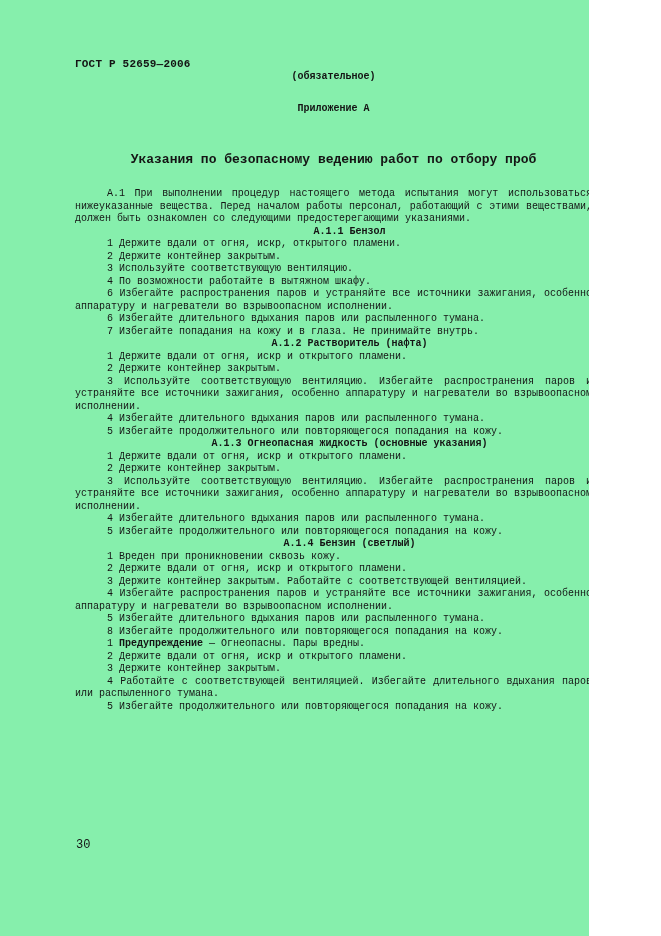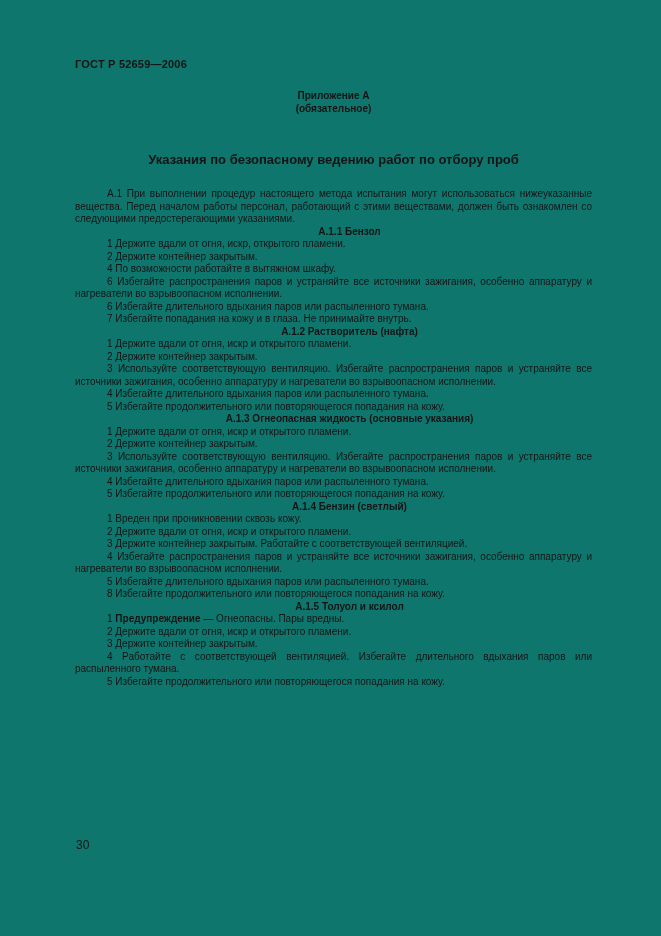--- a/index.html
+++ b/index.html
@@ -1,23 +1,23 @@
 <!DOCTYPE html>
 <html><head>
 <meta charset="utf-8">
 <style>
   * { box-sizing: border-box; }
   html, body { margin: 0; padding: 0; }
   body { background: #ffffff; width: 661px; height: 936px; }
   .page {
     position: relative;
-    width: 661px;
+    width: 589px;
     height: 936px;
-    background: #0f766e;
-    font-family: Liberation Sans, sans-serif;
+    background: #86efac;
+    font-family: Liberation Mono, monospace;
     color: #141414;
     overflow: hidden;
   }
   .content {
     position: absolute;
     left: 75px;
     top: 58px;
     width: 517px;
   }
   .doc-header {
@@ -58,28 +58,29 @@
     top: 838px;
     font-size: 12px;
   }
 </style>
 </head>
 <body>
 
 <div class="page">
   <div class="content">
     <p class="doc-header">ГОСТ Р 52659—2006</p>
+    <p class="appendix">(обязательное)</p>
     <p class="appendix first">Приложение А</p>
-    <p class="appendix">(обязательное)</p>
     <p class="title">Указания по безопасному ведению работ по отбору проб</p>
     <div class="body-text" id="sections">
       <p>А.1 При выполнении процедур настоящего метода испытания могут использоваться нижеуказанные вещества. Перед началом работы персонал, работающий с этими веществами, должен быть ознакомлен со следующими предостерегающими указаниями.</p>
     <p class="section-heading">А.1.1 Бензол</p>
         <p class="list-item">1 Держите вдали от огня, искр, открытого пламени.</p>
         <p class="list-item">2 Держите контейнер закрытым.</p>
+        <p class="list-item">3 Используйте соответствующую вентиляцию.</p>
         <p class="list-item">4 По возможности работайте в вытяжном шкафу.</p>
         <p class="list-item">6 Избегайте распространения паров и устраняйте все источники зажигания, особенно аппаратуру и нагреватели во взрывоопасном исполнении.</p>
         <p class="list-item">6 Избегайте длительного вдыхания паров или распыленного тумана.</p>
         <p class="list-item">7 Избегайте попадания на кожу и в глаза. Не принимайте внутрь.</p>
         <p class="section-heading">А.1.2 Растворитель (нафта)</p>
         <p class="list-item">1 Держите вдали от огня, искр и открытого пламени.</p>
         <p class="list-item">2 Держите контейнер закрытым.</p>
         <p class="list-item">3 Используйте соответствующую вентиляцию. Избегайте распространения паров и устраняйте все источники зажигания, особенно аппаратуру и нагреватели во взрывоопасном исполнении.</p>
         <p class="list-item">4 Избегайте длительного вдыхания паров или распыленного тумана.</p>
         <p class="list-item">5 Избегайте продолжительного или повторяющегося попадания на кожу.</p>
@@ -89,21 +90,20 @@
         <p class="list-item">3 Используйте соответствующую вентиляцию. Избегайте распространения паров и устраняйте все источники зажигания, особенно аппаратуру и нагреватели во взрывоопасном исполнении.</p>
         <p class="list-item">4 Избегайте длительного вдыхания паров или распыленного тумана.</p>
         <p class="list-item">5 Избегайте продолжительного или повторяющегося попадания на кожу.</p>
         <p class="section-heading">А.1.4 Бензин (светлый)</p>
         <p class="list-item">1 Вреден при проникновении сквозь кожу.</p>
         <p class="list-item">2 Держите вдали от огня, искр и открытого пламени.</p>
         <p class="list-item">3 Держите контейнер закрытым. Работайте с соответствующей вентиляцией.</p>
         <p class="list-item">4 Избегайте распространения паров и устраняйте все источники зажигания, особенно аппаратуру и нагреватели во взрывоопасном исполнении.</p>
         <p class="list-item">5 Избегайте длительного вдыхания паров или распыленного тумана.</p>
         <p class="list-item">8 Избегайте продолжительного или повторяющегося попадания на кожу.</p>
-        <p class="section-heading">А.1.5 Толуол и ксилол</p>
         <p class="list-item">1 <b>Предупреждение</b> — Огнеопасны. Пары вредны.</p>
         <p class="list-item">2 Держите вдали от огня, искр и открытого пламени.</p>
         <p class="list-item">3 Держите контейнер закрытым.</p>
         <p class="list-item">4 Работайте с соответствующей вентиляцией. Избегайте длительного вдыхания паров или распыленного тумана.</p>
         <p class="list-item">5 Избегайте продолжительного или повторяющегося попадания на кожу.</p>
       </div>
   </div>
   <div class="page-number">30</div>
 </div>
 

